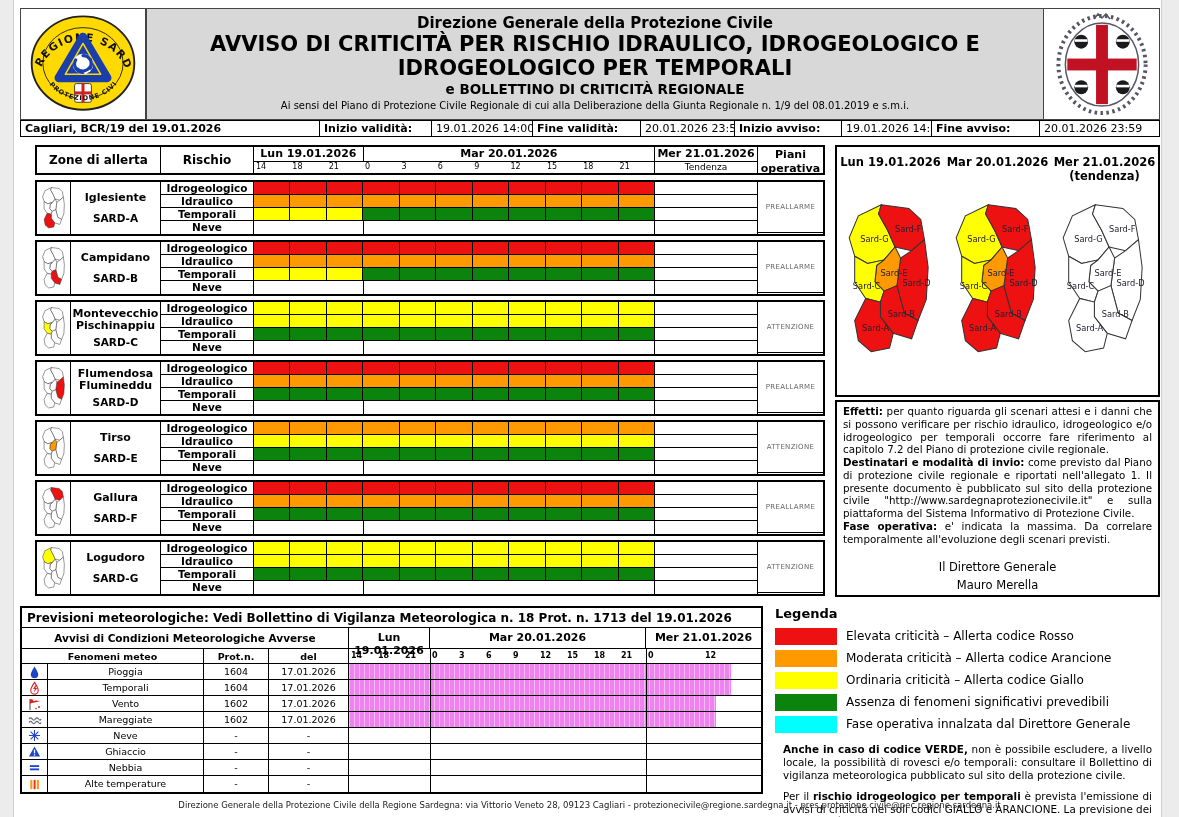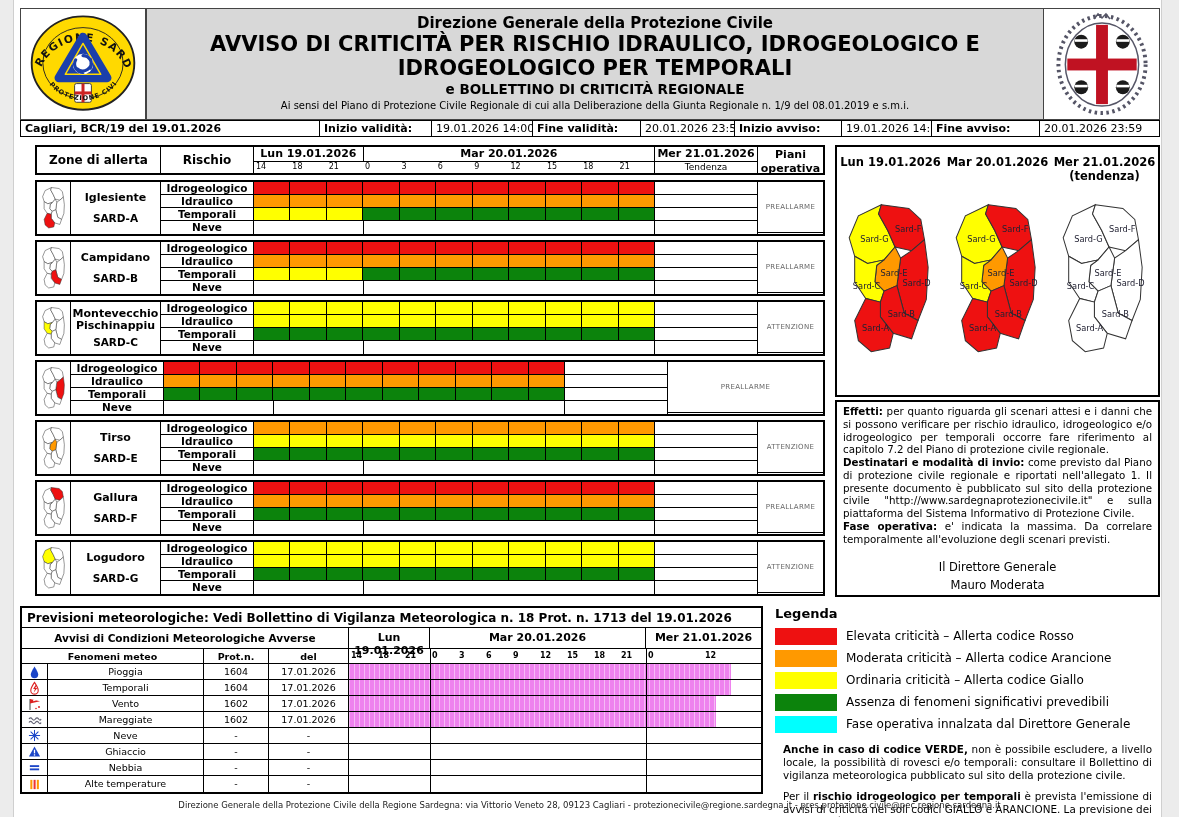--- a/index.html
+++ b/index.html
@@ -444,20 +444,24 @@
           <svg width="28" height="43" viewBox="0 0 110 170">
             <polygon points="45,2 42,12 52,30 60,48 48,62 30,66 16,58 10,38 20,14" fill="#FFFFFF" stroke="#333" stroke-width="2"></polygon>
             <polygon points="45,2 75,6 88,18 92,40 78,52 60,48 52,30 42,12" fill="#FFFFFF" stroke="#333" stroke-width="2"></polygon>
             <polygon points="92,40 96,70 94,105 85,128 70,120 62,90 66,60 78,52" fill="#EE1111" stroke="#333" stroke-width="2"></polygon>
             <polygon points="60,48 66,60 62,90 48,96 38,86 40,68 48,62" fill="#FFFFFF" stroke="#333" stroke-width="2"></polygon>
             <polygon points="16,58 30,66 48,62 40,68 38,86 48,96 44,108 28,104 16,86" fill="#FFFFFF" stroke="#333" stroke-width="2"></polygon>
             <polygon points="48,96 62,90 70,120 85,128 78,148 58,142 44,124 44,108" fill="#FFFFFF" stroke="#333" stroke-width="2"></polygon>
             <polygon points="44,108 44,124 58,142 54,158 34,162 20,150 16,128 28,104" fill="#FFFFFF" stroke="#333" stroke-width="2"></polygon>
           </svg>
         </div>
+    <div class="zname">
+      <div class="zn">Flumendosa Flumineddu</div>
+      <div class="zc">SARD-D</div>
+    </div>
     <div class="zrisks">
           <div class="rlab">Idrogeologico</div>
           <div class="rlab">Idraulico</div>
           <div class="rlab">Temporali</div>
           <div class="rlab">Neve</div>
         </div>
     <div class="ztl">
           <div class="trow">
             <div class="tcell" style="background:#EE1111"></div>
             <div class="tcell" style="background:#EE1111"></div>
@@ -817,21 +821,21 @@
   </div>
 
   <div id="effetti">
     <div id="effetti-paras">
         <p><b>Effetti:</b> per quanto riguarda gli scenari attesi e i danni che si possono verificare per rischio idraulico, idrogeologico e/o idrogeologico per temporali occorre fare riferimento al capitolo 7.2 del Piano di protezione civile regionale.</p>
         <p><b>Destinatari e modalità di invio:</b> come previsto dal Piano di protezione civile regionale e riportati nell'allegato 1. Il presente documento è pubblicato sul sito della protezione civile "http://www.sardegnaprotezionecivile.it" e sulla piattaforma del Sistema Informativo di Protezione Civile.</p>
         <p><b>Fase operativa:</b> e' indicata la massima. Da correlare temporalmente all'evoluzione degli scenari previsti.</p>
       </div>
     <div id="signature">
       <div>Il Direttore Generale</div>
-      <div>Mauro Moderata</div>
+      <div>Mauro Merella</div>
     </div>
   </div>
 
   <div id="mtable">
     <div id="mtitle">Previsioni meteorologiche: Vedi Bollettino di Vigilanza Meteorologica n. 18 Prot. n. 1713 del 19.01.2026</div>
     <div id="mhead">
       <div class="ma">Avvisi di Condizioni Meteorologiche Avverse</div>
       <div class="md1">Lun 19.01.2026</div>
       <div class="md2">Mar 20.01.2026</div>
       <div class="md3">Mer 21.01.2026</div>

